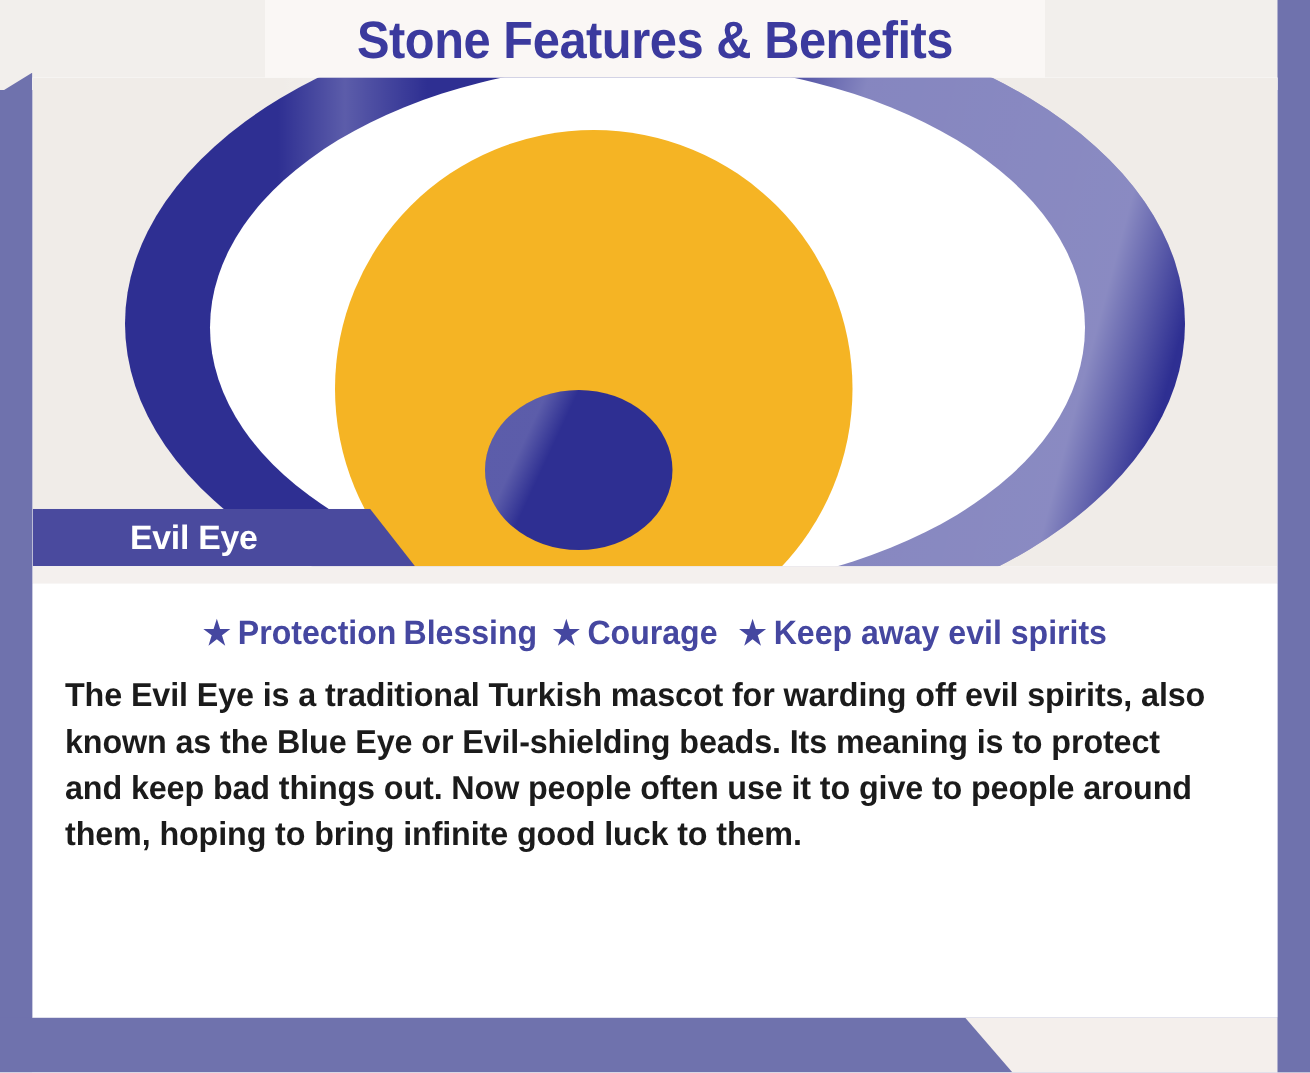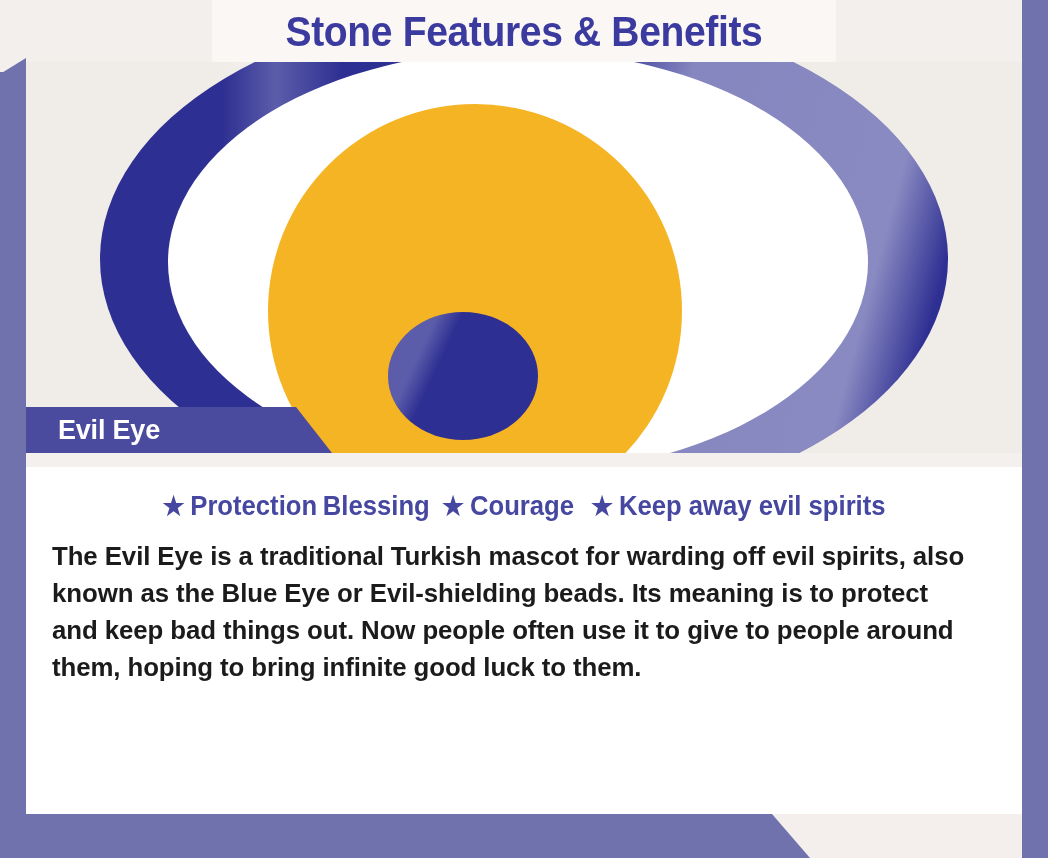--- a/index.html
+++ b/index.html
@@ -177,21 +177,21 @@
     position: absolute;
     left: 0; top: 345px;
     width: 306px; height: 46px;
     background: #4a4a9e;
     clip-path: polygon(0 0, 270px 0, 306px 46px, 0 46px);
     display: flex;
     align-items: center;
     z-index: 4;
   }
   .eye-banner-label {
-    margin-left: 32px;
+    margin-left: 78px;
     color: #ffffff;
     font-size: 27px;
     font-weight: bold;
     letter-spacing: -0.2px;
     white-space: nowrap;
   }
 
   
   .hero-underline {
     position: absolute;

